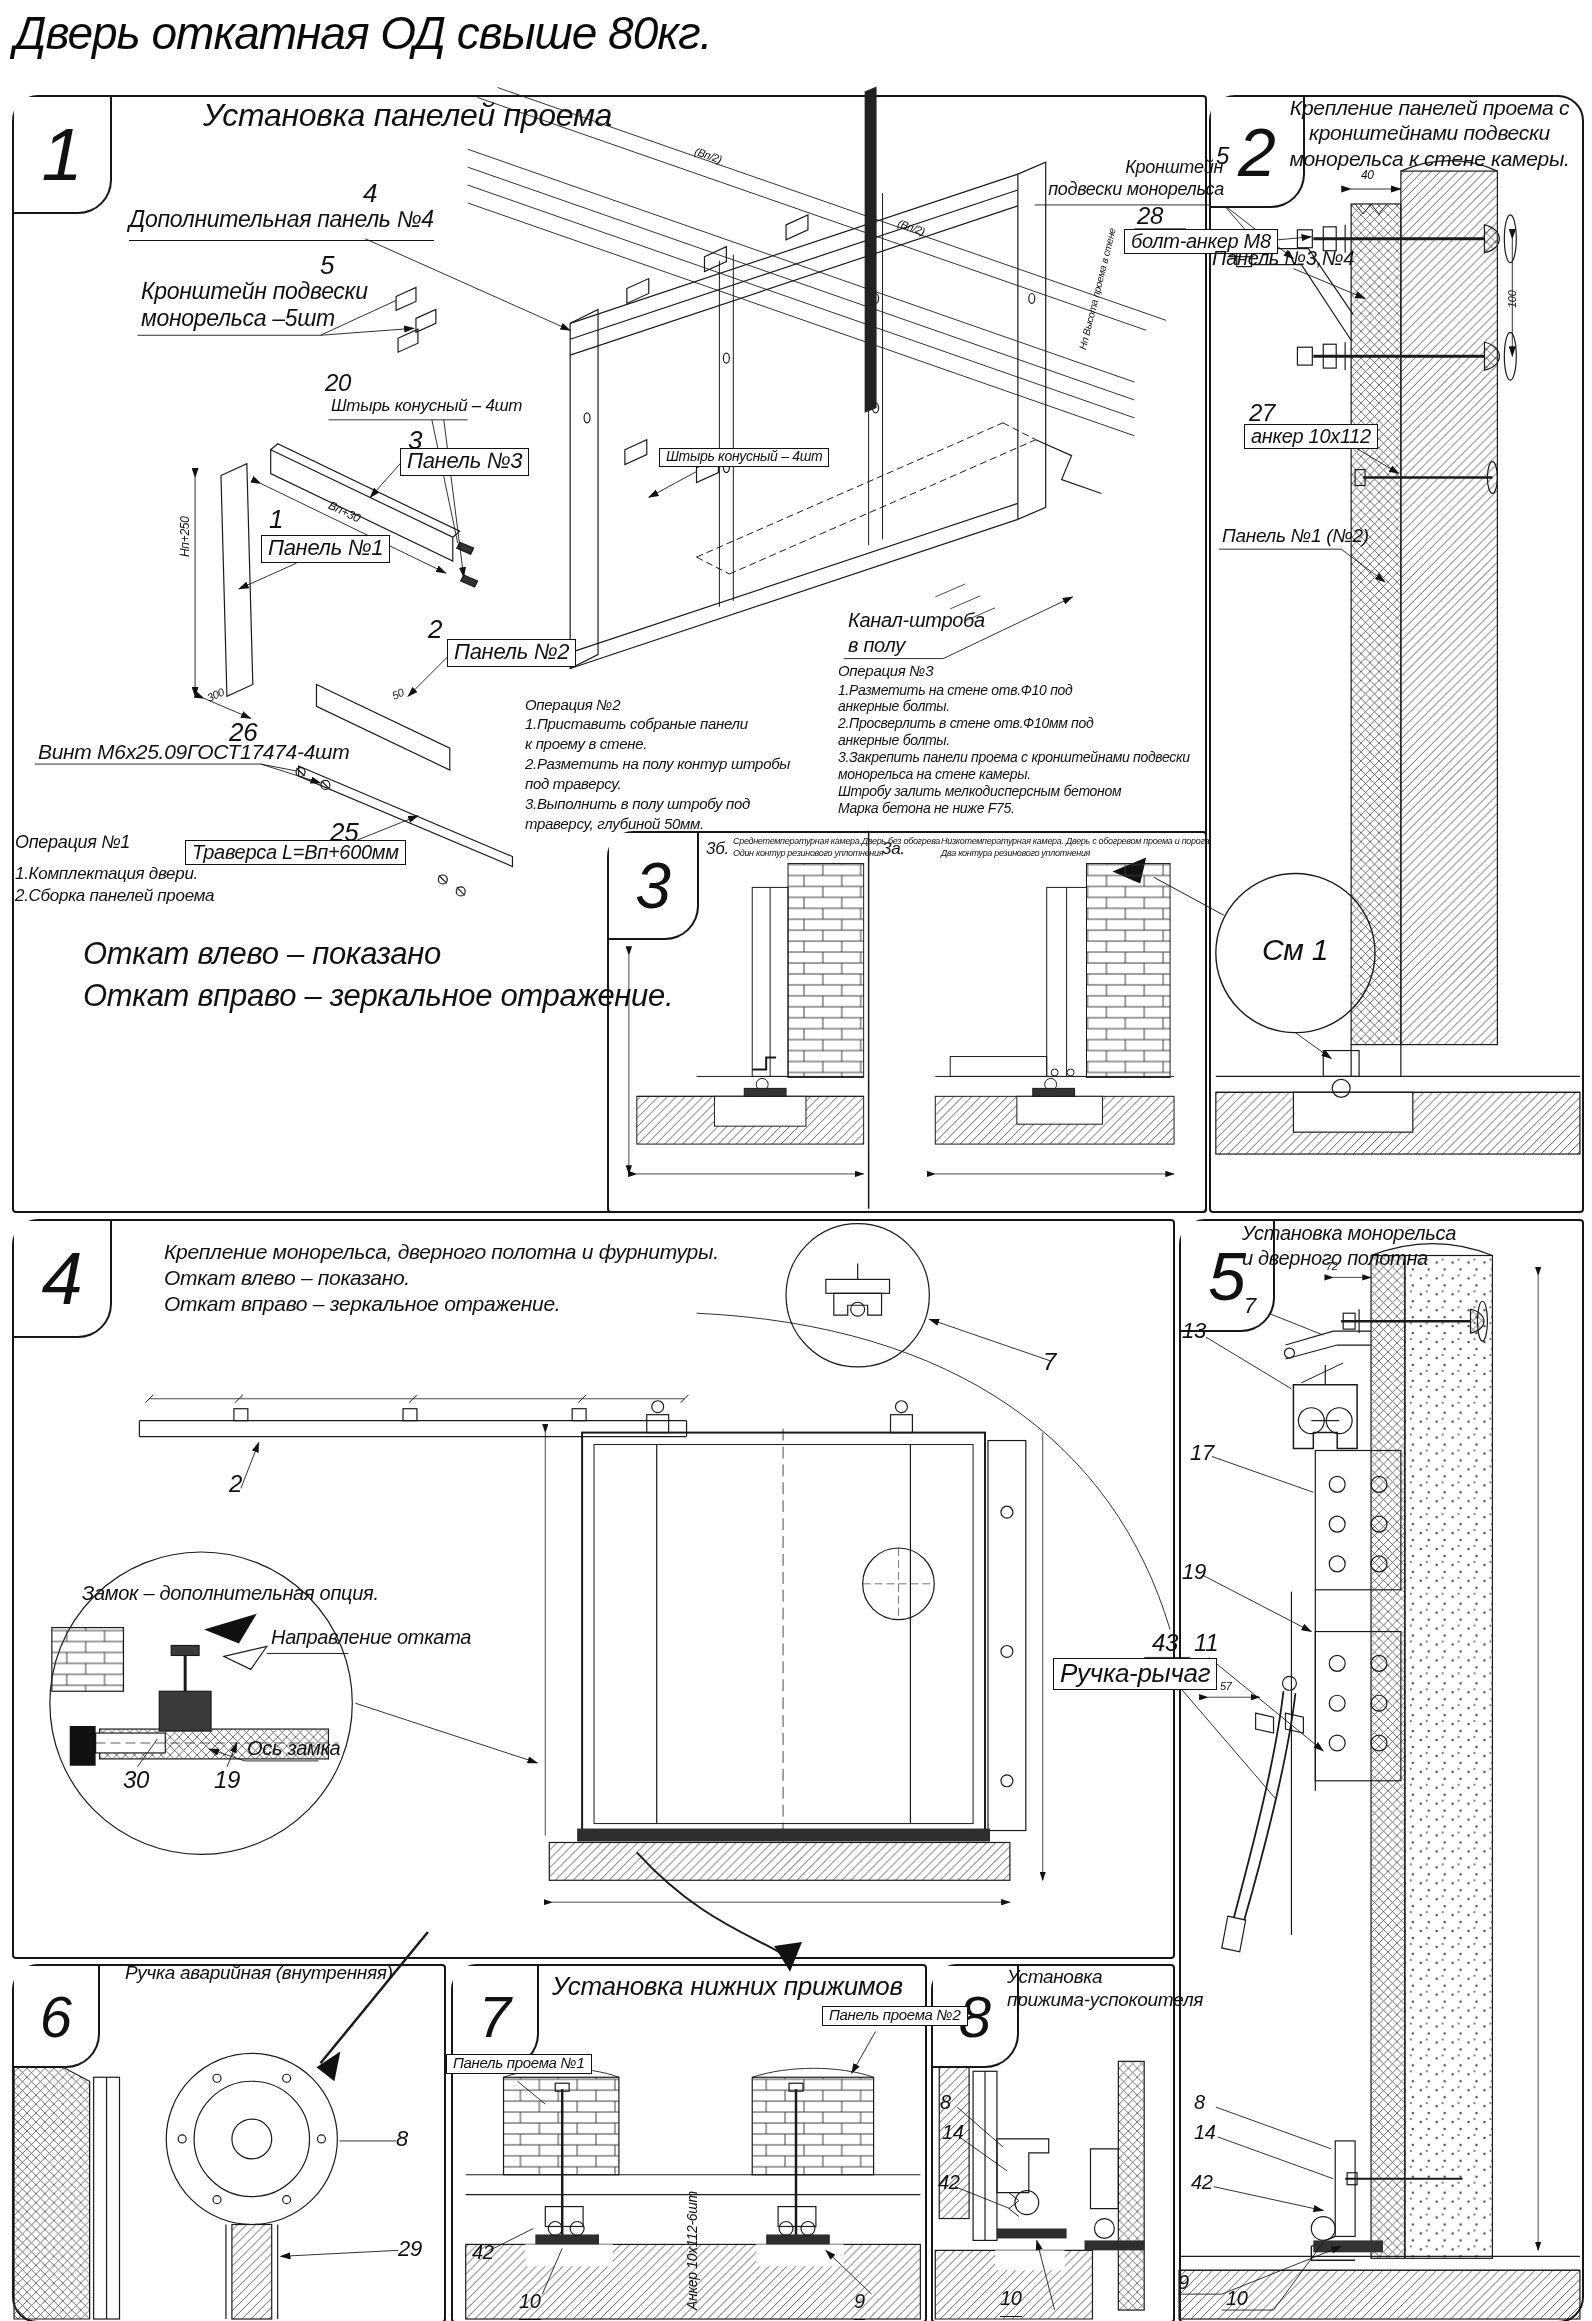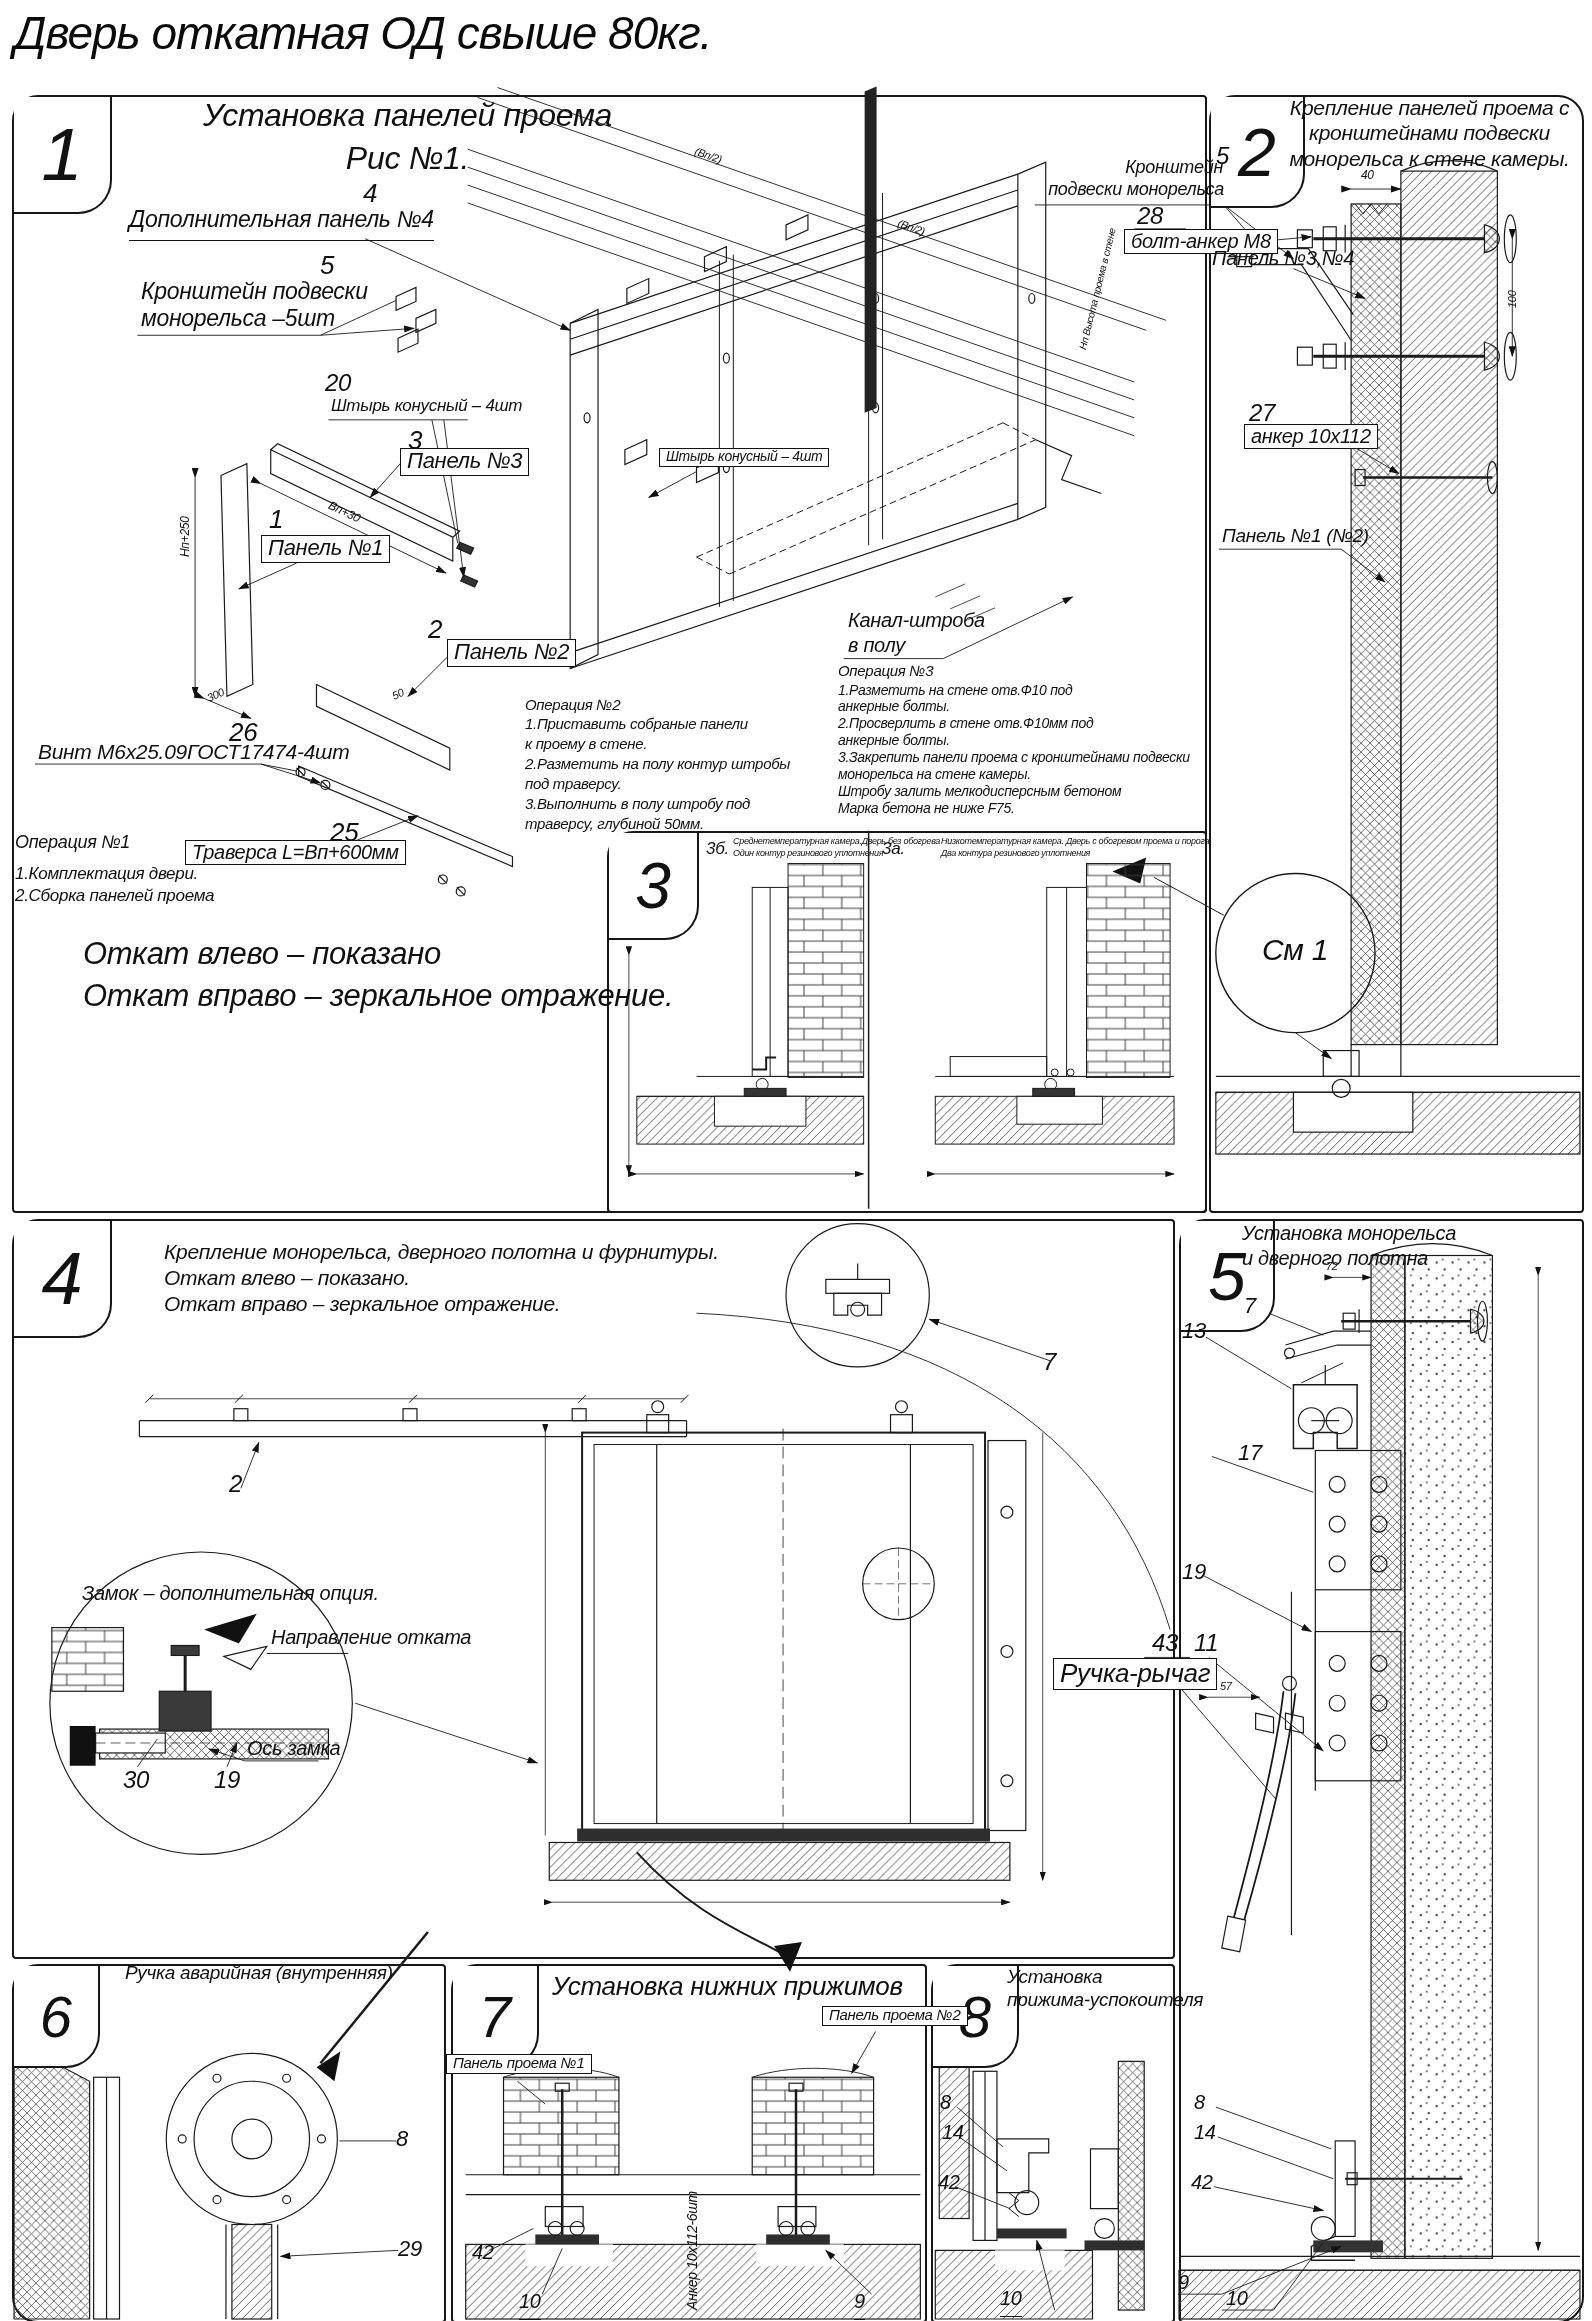--- a/index.html
+++ b/index.html
@@ -379,21 +379,20 @@
       <rect x="1000" y="2262" width="70" height="20" fill="#fff" stroke="none"></rect>
       <rect x="1124" y="2072" width="26" height="250" fill="url(#hx)"></rect>
       <path d="M1096,2160 h28 v60 h-28 z"></path>
         <circle cx="1110" cy="2240" r="10"></circle>
       <rect x="1090" y="2252" width="60" height="10" fill="#2e2e2e" stroke="none"></rect>
       <path d="M962,2118 L1008,2158 M964,2148 L1012,2182 M960,2198 L1015,2220 M1060,2322 L1042,2252" stroke-width="0.9" marker-end="url(#arr)"></path>
     </g>
   </svg>
 
   <div class="lbl ctr" style="left:139px;top:98px;width:537px;font-size:32px;">Установка панелей проема</div>
-  <div class="lbl ctr" style="left:139px;top:141px;width:537px;font-size:32px;">Рис №1.</div>
   <div class="lbl" style="left:363px;top:179px;font-size:26px;">4</div>
   <div class="lbl uline" style="left:129px;top:207px;font-size:23px;">Дополнительная панель №4</div>
   <div class="lbl" style="left:320px;top:251px;font-size:26px;">5</div>
   <div class="lbl" style="left:141px;top:279px;font-size:23px;">Кронштейн подвески</div>
   <div class="lbl" style="left:141px;top:306px;font-size:23px;">монорельса –5шт</div>
   <div class="lbl" style="left:325px;top:370px;font-size:24px;">20</div>
   <div class="lbl" style="left:331px;top:396px;font-size:17px;">Штырь конусный – 4шт</div>
   <div class="lbl boxed" style="left:659px;top:448px;font-size:14px;">Штырь конусный – 4шт</div>
   <div class="lbl" style="left:408px;top:426px;font-size:26px;">3</div>
   <div class="lbl boxed" style="left:400px;top:448px;font-size:22px;">Панель №3</div>
@@ -470,21 +469,21 @@
   <div class="lbl" style="left:123px;top:1767px;font-size:24px;">30</div>
   <div class="lbl" style="left:214px;top:1767px;font-size:24px;">19</div>
   <div class="lbl" style="left:1152px;top:1630px;font-size:24px;">43</div>
   <div class="lbl" style="left:1194px;top:1630px;font-size:24px;">11</div>
   <div class="lbl boxed" style="left:1053px;top:1658px;font-size:26px;">Ручка-рычаг</div>
 
   <div class="lbl" style="left:1242px;top:1222px;font-size:20px;">Установка монорельса</div>
   <div class="lbl" style="left:1242px;top:1247px;font-size:20px;">и дверного полотна</div>
   <div class="lbl" style="left:1244px;top:1294px;font-size:22px;">7</div>
   <div class="lbl" style="left:1182px;top:1319px;font-size:22px;">13</div>
-  <div class="lbl" style="left:1190px;top:1441px;font-size:22px;margin-left:48px;">17</div>
+  <div class="lbl" style="left:1190px;top:1441px;font-size:22px;">17</div>
   <div class="lbl" style="left:1182px;top:1560px;font-size:22px;">19</div>
   <div class="lbl" style="left:1326px;top:1260px;font-size:11px;">72</div>
   <div class="lbl" style="left:1220px;top:1680px;font-size:11px;">57</div>
   <div class="lbl" style="left:1194px;top:2091px;font-size:20px;">8</div>
   <div class="lbl" style="left:1194px;top:2121px;font-size:20px;">14</div>
   <div class="lbl" style="left:1191px;top:2171px;font-size:20px;">42</div>
   <div class="lbl" style="left:1226px;top:2287px;font-size:20px;">10</div>
   <div class="lbl" style="left:1178px;top:2271px;font-size:20px;">9</div>
 
   <div class="lbl" style="left:125px;top:1962px;font-size:19px;">Ручка аварийная (внутренняя)</div>

